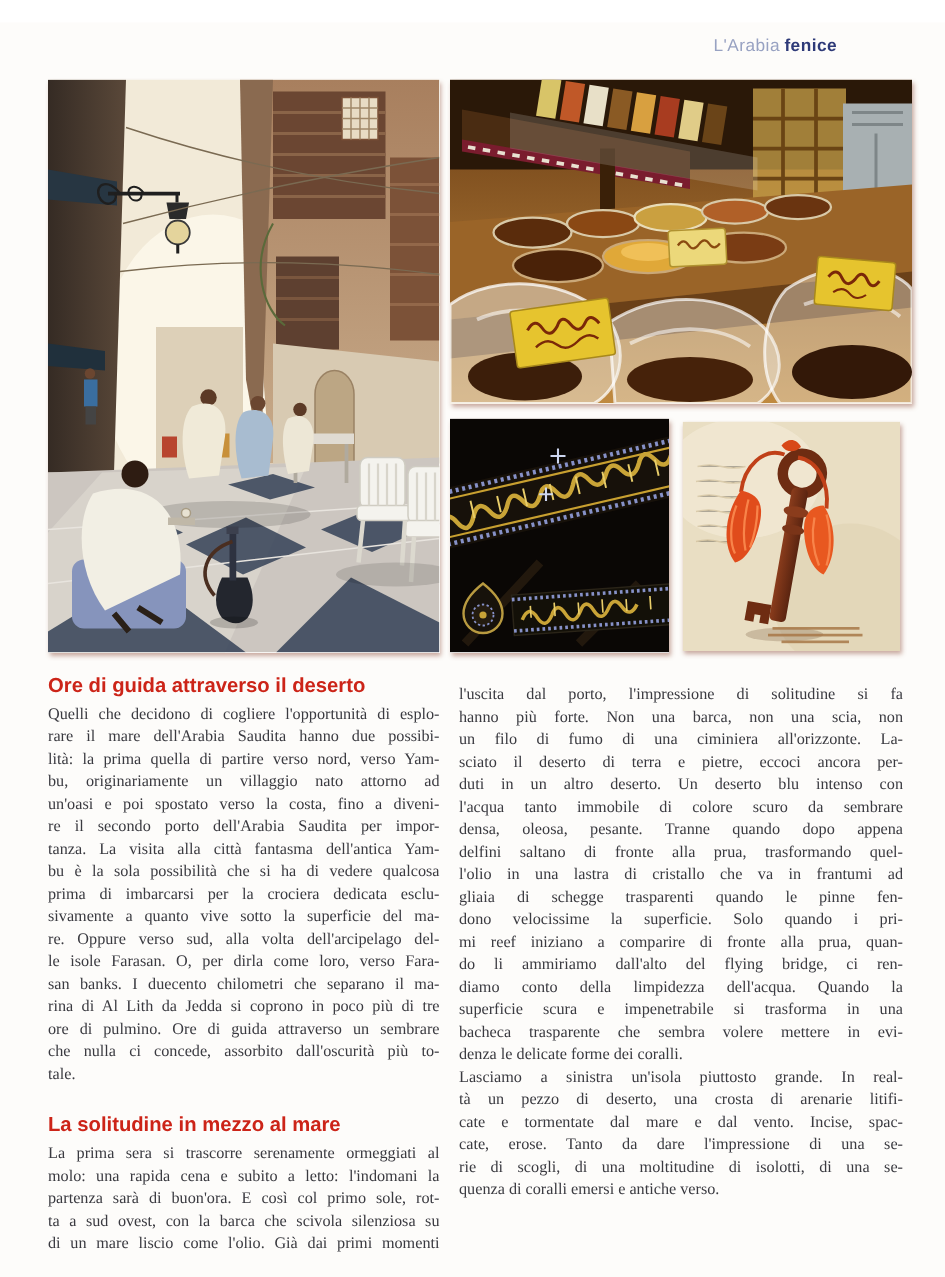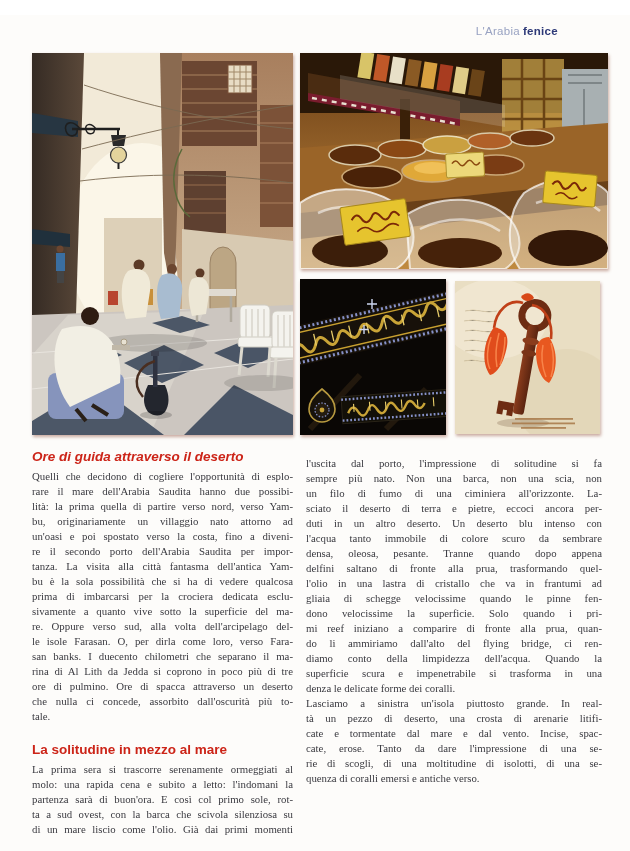--- a/index.html
+++ b/index.html
@@ -24,21 +24,21 @@
   .ph-kiswa{left:300px;top:264px;width:146px;height:156px;}
   .ph-key{left:455px;top:266px;width:145px;height:153px;}
   
   .col{position:absolute;color:#3a3a40;font-size:10.8px;line-height:15px;}
   .col-left{left:32px;top:434px;width:261px;}
   .col-right{left:306px;top:441px;width:296px;}
   .h2{
     font-family:"Liberation Sans", sans-serif;font-weight:700;
     font-size:13.5px;line-height:16px;color:#cc2418;margin:18px 0 4px;
   }
-  .h2:first-child{margin-top:0;font-style:italic;}
+  .h2:first-child{margin-top:0;}
   .para{margin:0;}
   .ln{white-space:nowrap;text-align:justify;text-align-last:justify;}
   .ln.end{text-align-last:left;}
 </style>
 </head>
 <body>
 
 <div class="page">
 
   <div class="mag-header">
@@ -313,50 +313,51 @@
         <div class="ln">un'oasi e poi spostato verso la costa, fino a diveni-</div>
         <div class="ln">re il secondo porto dell'Arabia Saudita per impor-</div>
         <div class="ln">tanza. La visita alla città fantasma dell'antica Yam-</div>
         <div class="ln">bu è la sola possibilità che si ha di vedere qualcosa</div>
         <div class="ln">prima di imbarcarsi per la crociera dedicata esclu-</div>
         <div class="ln">sivamente a quanto vive sotto la superficie del ma-</div>
         <div class="ln">re. Oppure verso sud, alla volta dell'arcipelago del-</div>
         <div class="ln">le isole Farasan. O, per dirla come loro, verso Fara-</div>
         <div class="ln">san banks. I duecento chilometri che separano il ma-</div>
         <div class="ln">rina di Al Lith da Jedda si coprono in poco più di tre</div>
-        <div class="ln">ore di pulmino. Ore di spacca attraverso un deserto</div>
+        <div class="ln">ore di pulmino. Ore di guida attraverso un sembrare</div>
         <div class="ln">che nulla ci concede, assorbito dall'oscurità più to-</div>
         <div class="ln end">tale.</div>
       </div>
       <div class="h2">La solitudine in mezzo al mare</div>
       <div class="para">
         <div class="ln">La prima sera si trascorre serenamente ormeggiati al</div>
         <div class="ln">molo: una rapida cena e subito a letto: l'indomani la</div>
         <div class="ln">partenza sarà di buon'ora. E così col primo sole, rot-</div>
         <div class="ln">ta a sud ovest, con la barca che scivola silenziosa su</div>
         <div class="ln">di un mare liscio come l'olio. Già dai primi momenti</div>
       </div>
     </div>
   <div class="col col-right">
       <div class="para">
         <div class="ln">l'uscita dal porto, l'impressione di solitudine si fa</div>
-        <div class="ln">sempre più nato. Non una barca, non una scia, non</div>
+        <div class="ln">hanno più forte. Non una barca, non una scia, non</div>
         <div class="ln">un filo di fumo di una ciminiera all'orizzonte. La-</div>
         <div class="ln">sciato il deserto di terra e pietre, eccoci ancora per-</div>
         <div class="ln">duti in un altro deserto. Un deserto blu intenso con</div>
         <div class="ln">l'acqua tanto immobile di colore scuro da sembrare</div>
         <div class="ln">densa, oleosa, pesante. Tranne quando dopo appena</div>
         <div class="ln">delfini saltano di fronte alla prua, trasformando quel-</div>
         <div class="ln">l'olio in una lastra di cristallo che va in frantumi ad</div>
-        <div class="ln">gliaia di schegge velocissime quando le pinne fen-</div>
+        <div class="ln">gliaia di schegge trasparenti quando le pinne fen-</div>
         <div class="ln">dono velocissime la superficie. Solo quando i pri-</div>
         <div class="ln">mi reef iniziano a comparire di fronte alla prua, quan-</div>
         <div class="ln">do li ammiriamo dall'alto del flying bridge, ci ren-</div>
         <div class="ln">diamo conto della limpidezza dell'acqua. Quando la</div>
         <div class="ln">superficie scura e impenetrabile si trasforma in una</div>
+        <div class="ln">bacheca trasparente che sembra volere mettere in evi-</div>
         <div class="ln end">denza le delicate forme dei coralli.</div>
       </div>
       <div class="para">
         <div class="ln">Lasciamo a sinistra un'isola piuttosto grande. In real-</div>
         <div class="ln">tà un pezzo di deserto, una crosta di arenarie litifi-</div>
         <div class="ln">cate e tormentate dal mare e dal vento. Incise, spac-</div>
         <div class="ln">cate, erose. Tanto da dare l'impressione di una se-</div>
         <div class="ln">rie di scogli, di una moltitudine di isolotti, di una se-</div>
         <div class="ln end">quenza di coralli emersi e antiche verso.</div>
       </div>

